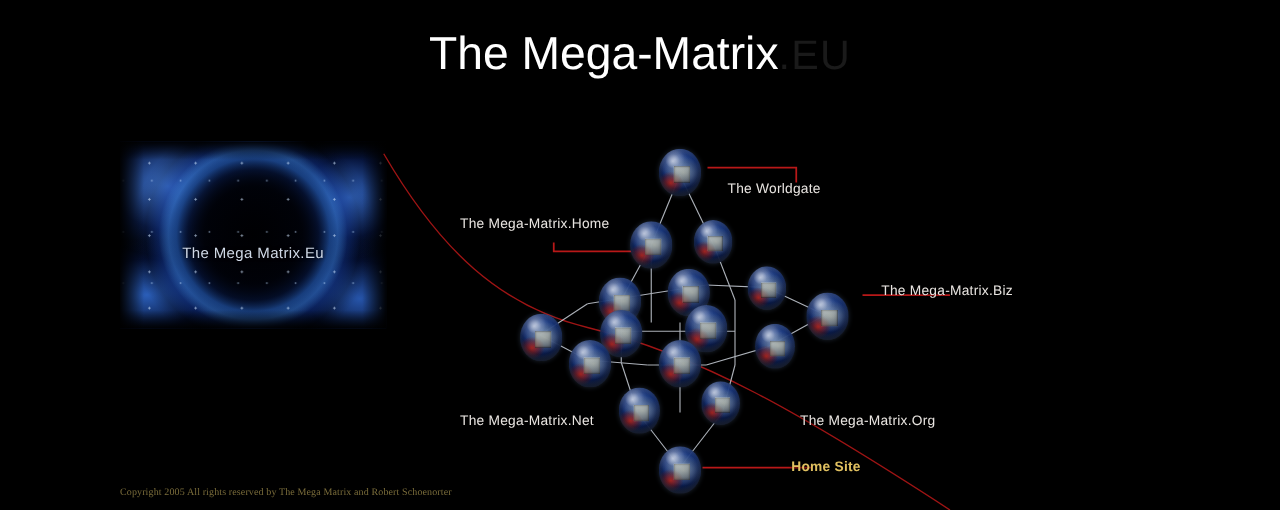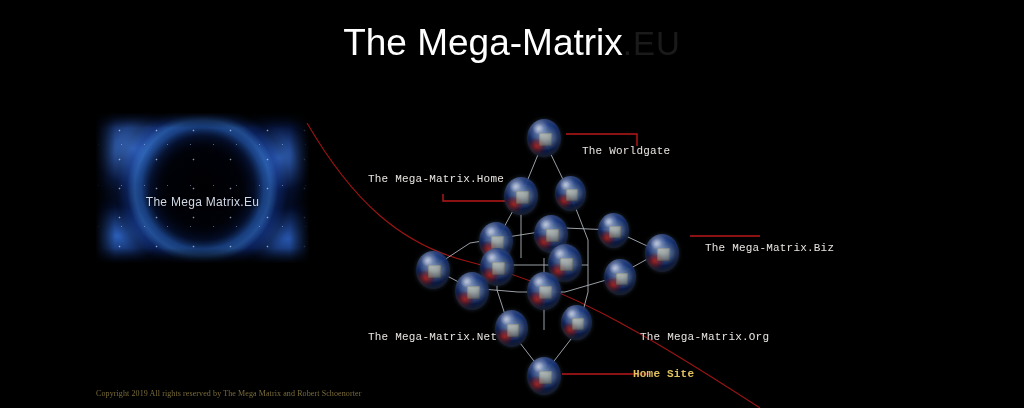--- a/index.html
+++ b/index.html
@@ -146,21 +146,21 @@
     width: 38%;
     height: 34%;
     background: linear-gradient(160deg, rgba(228,226,200,0.62), rgba(120,118,96,0.45));
     box-shadow: inset 0 0 2px rgba(0,0,0,0.6);
   }
 
   
   .callout-label {
     position: absolute;
     color: #e8e4e0;
-    font-family: Liberation Mono, monospace;
+    font-family: Liberation Sans, sans-serif;
     font-size: 11px;
     letter-spacing: 0.2px;
     white-space: nowrap;
     text-shadow: 0 0 2px rgba(0,0,0,0.9);
   }
   .callout-label.home {
     color: #e0c060;
     font-weight: bold;
     font-size: 11px;
   }
@@ -310,23 +310,23 @@
 
   <div class="node-sphere" style="left:527px; top:357px; width:34px; height:38px;">
       <span class="glass"></span>
       <span class="panel"></span>
     </div>
 
   <div class="callout-label" style="left:582px; top:145px;">The Worldgate</div>
 
   <div class="callout-label" style="left:368px; top:173px;">The Mega-Matrix.Home</div>
 
-  <div class="callout-label" style="left:705px; top:227px;margin-top:15px;">The Mega-Matrix.Biz</div>
+  <div class="callout-label" style="left:705px; top:227px;">The Mega-Matrix.Biz</div>
 
   <div class="callout-label" style="left:368px; top:331px;">The Mega-Matrix.Net</div>
 
   <div class="callout-label" style="left:640px; top:331px;text-align:center;">The Mega-Matrix.Org</div>
 
   <div class="callout-label home" style="left:633px; top:368px;">Home Site</div>
 
-  <div id="copyright">Copyright 2019 All rights reserved by The Mega Matrix and Robert Schoenorter</div>
+  <div id="copyright">Copyright 2005 All rights reserved by The Mega Matrix and Robert Schoenorter</div>
 
 </div>
 
 </body></html>

